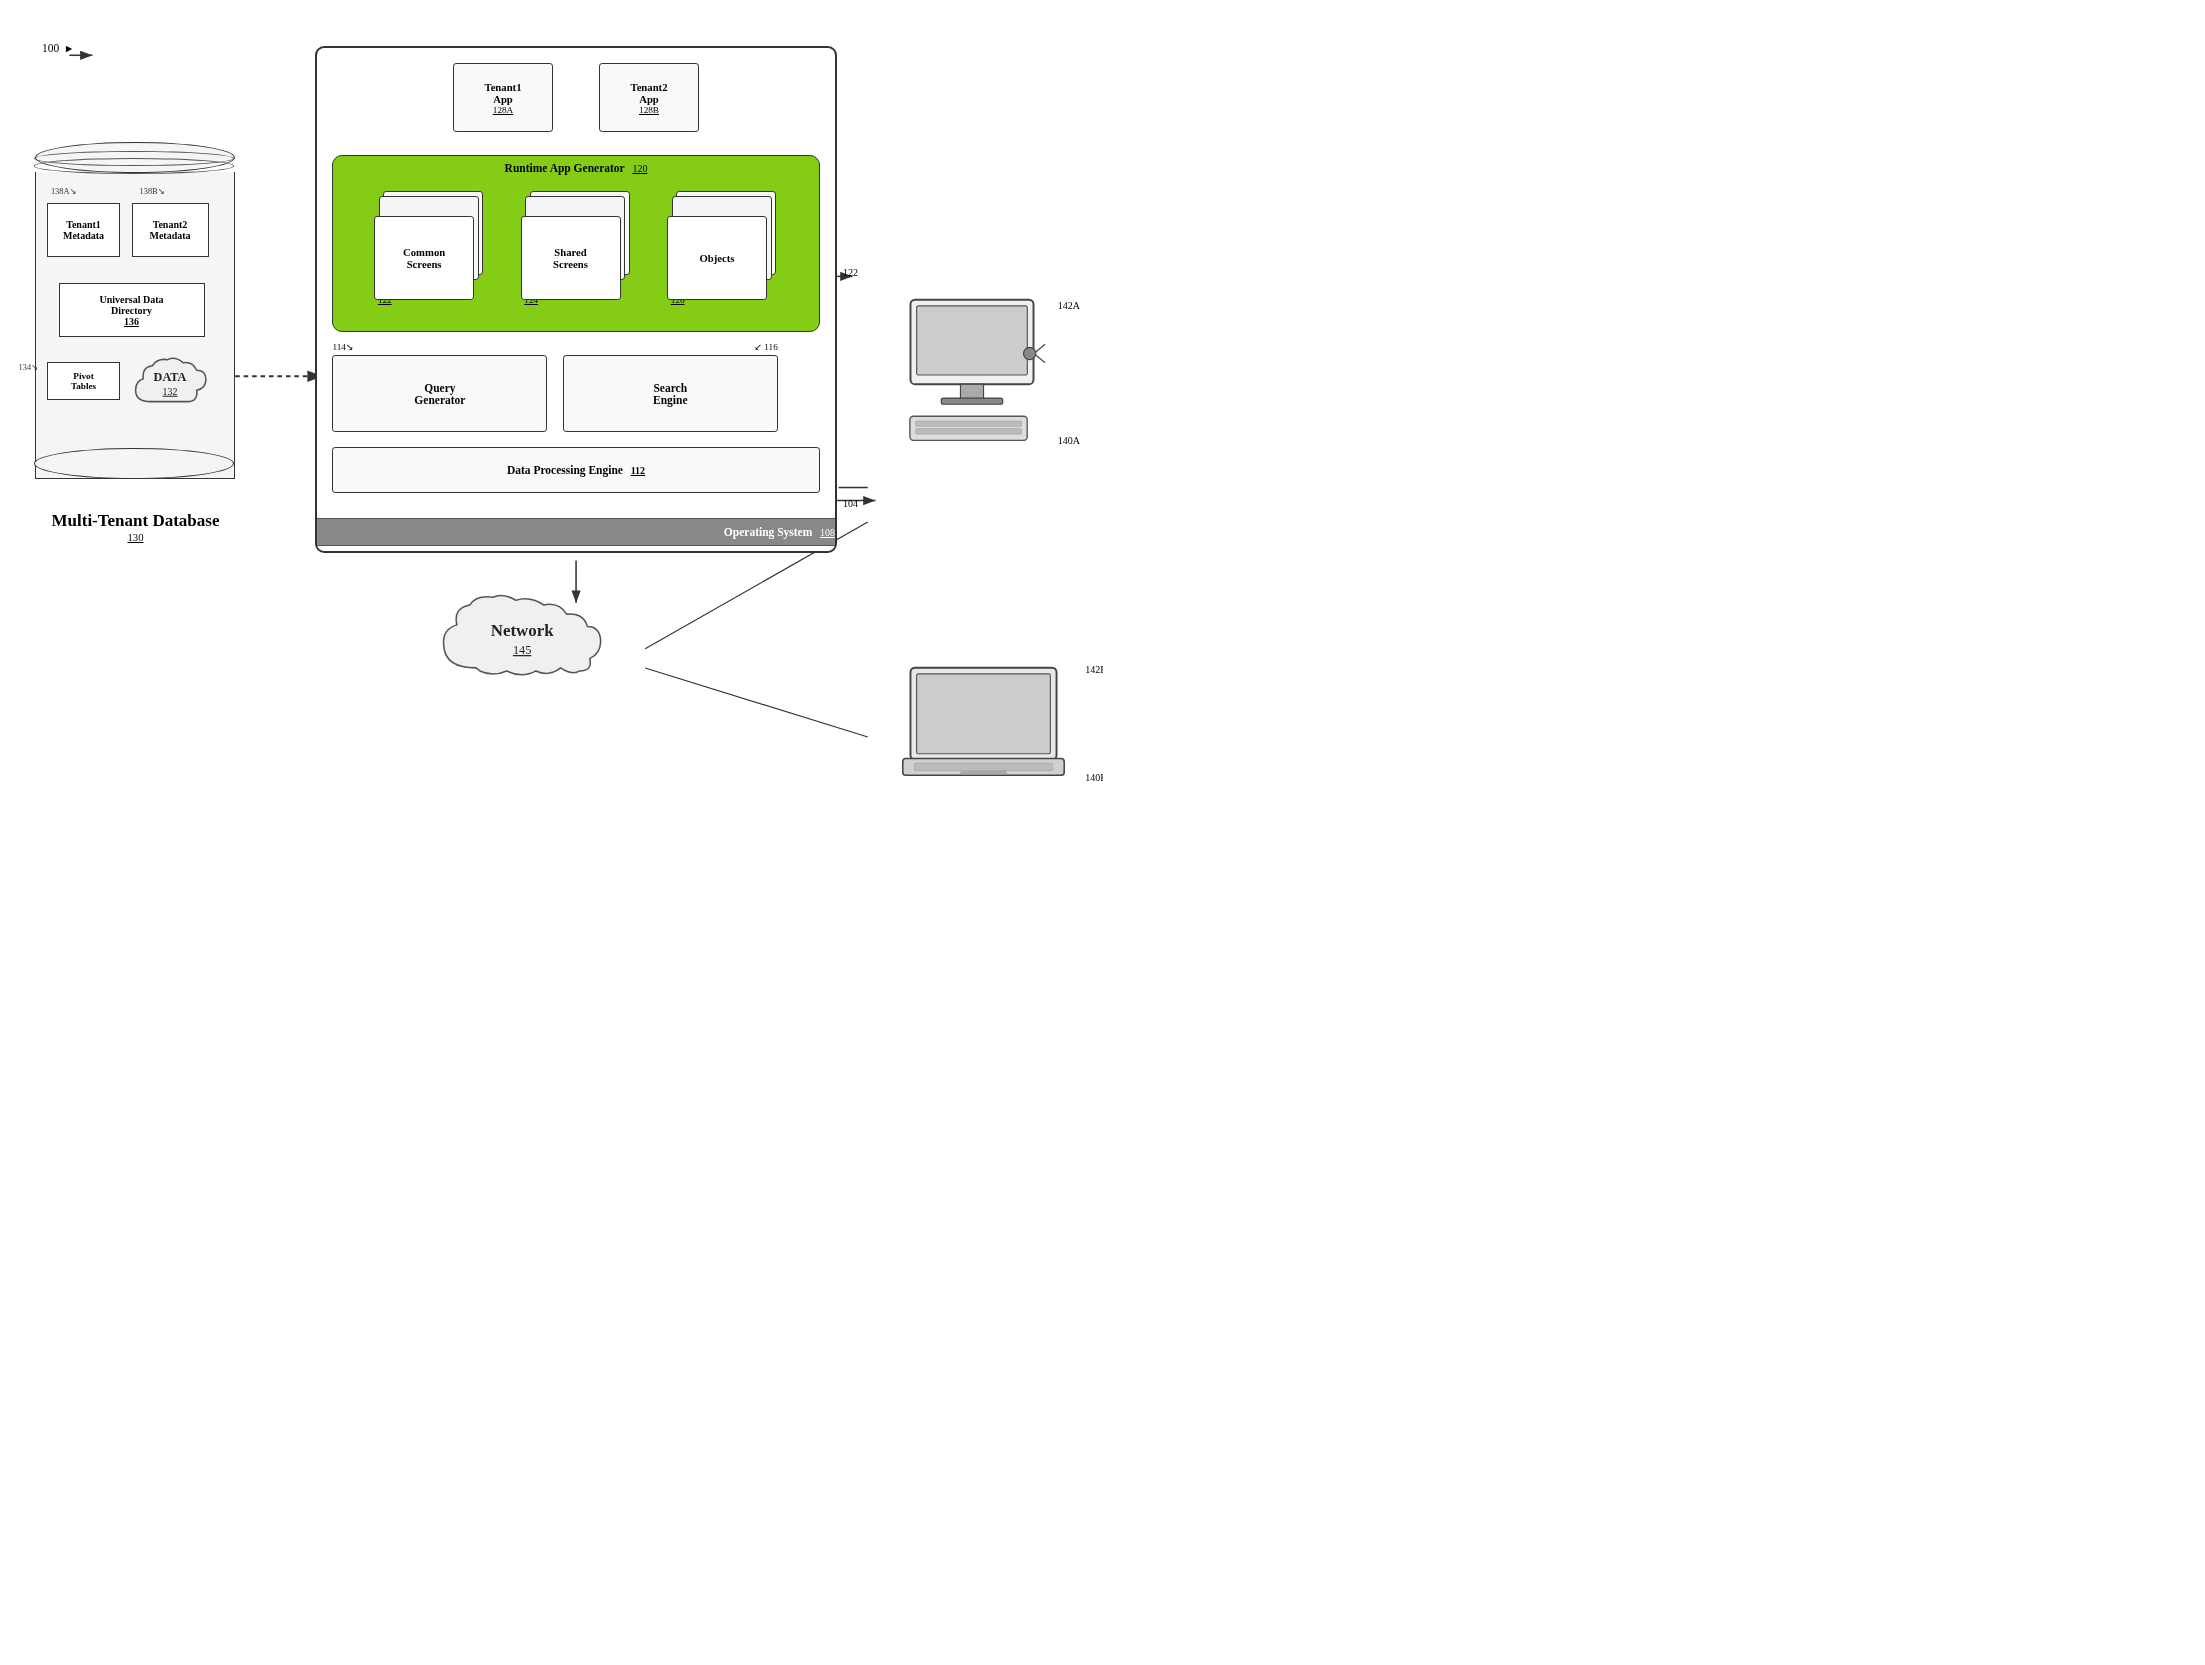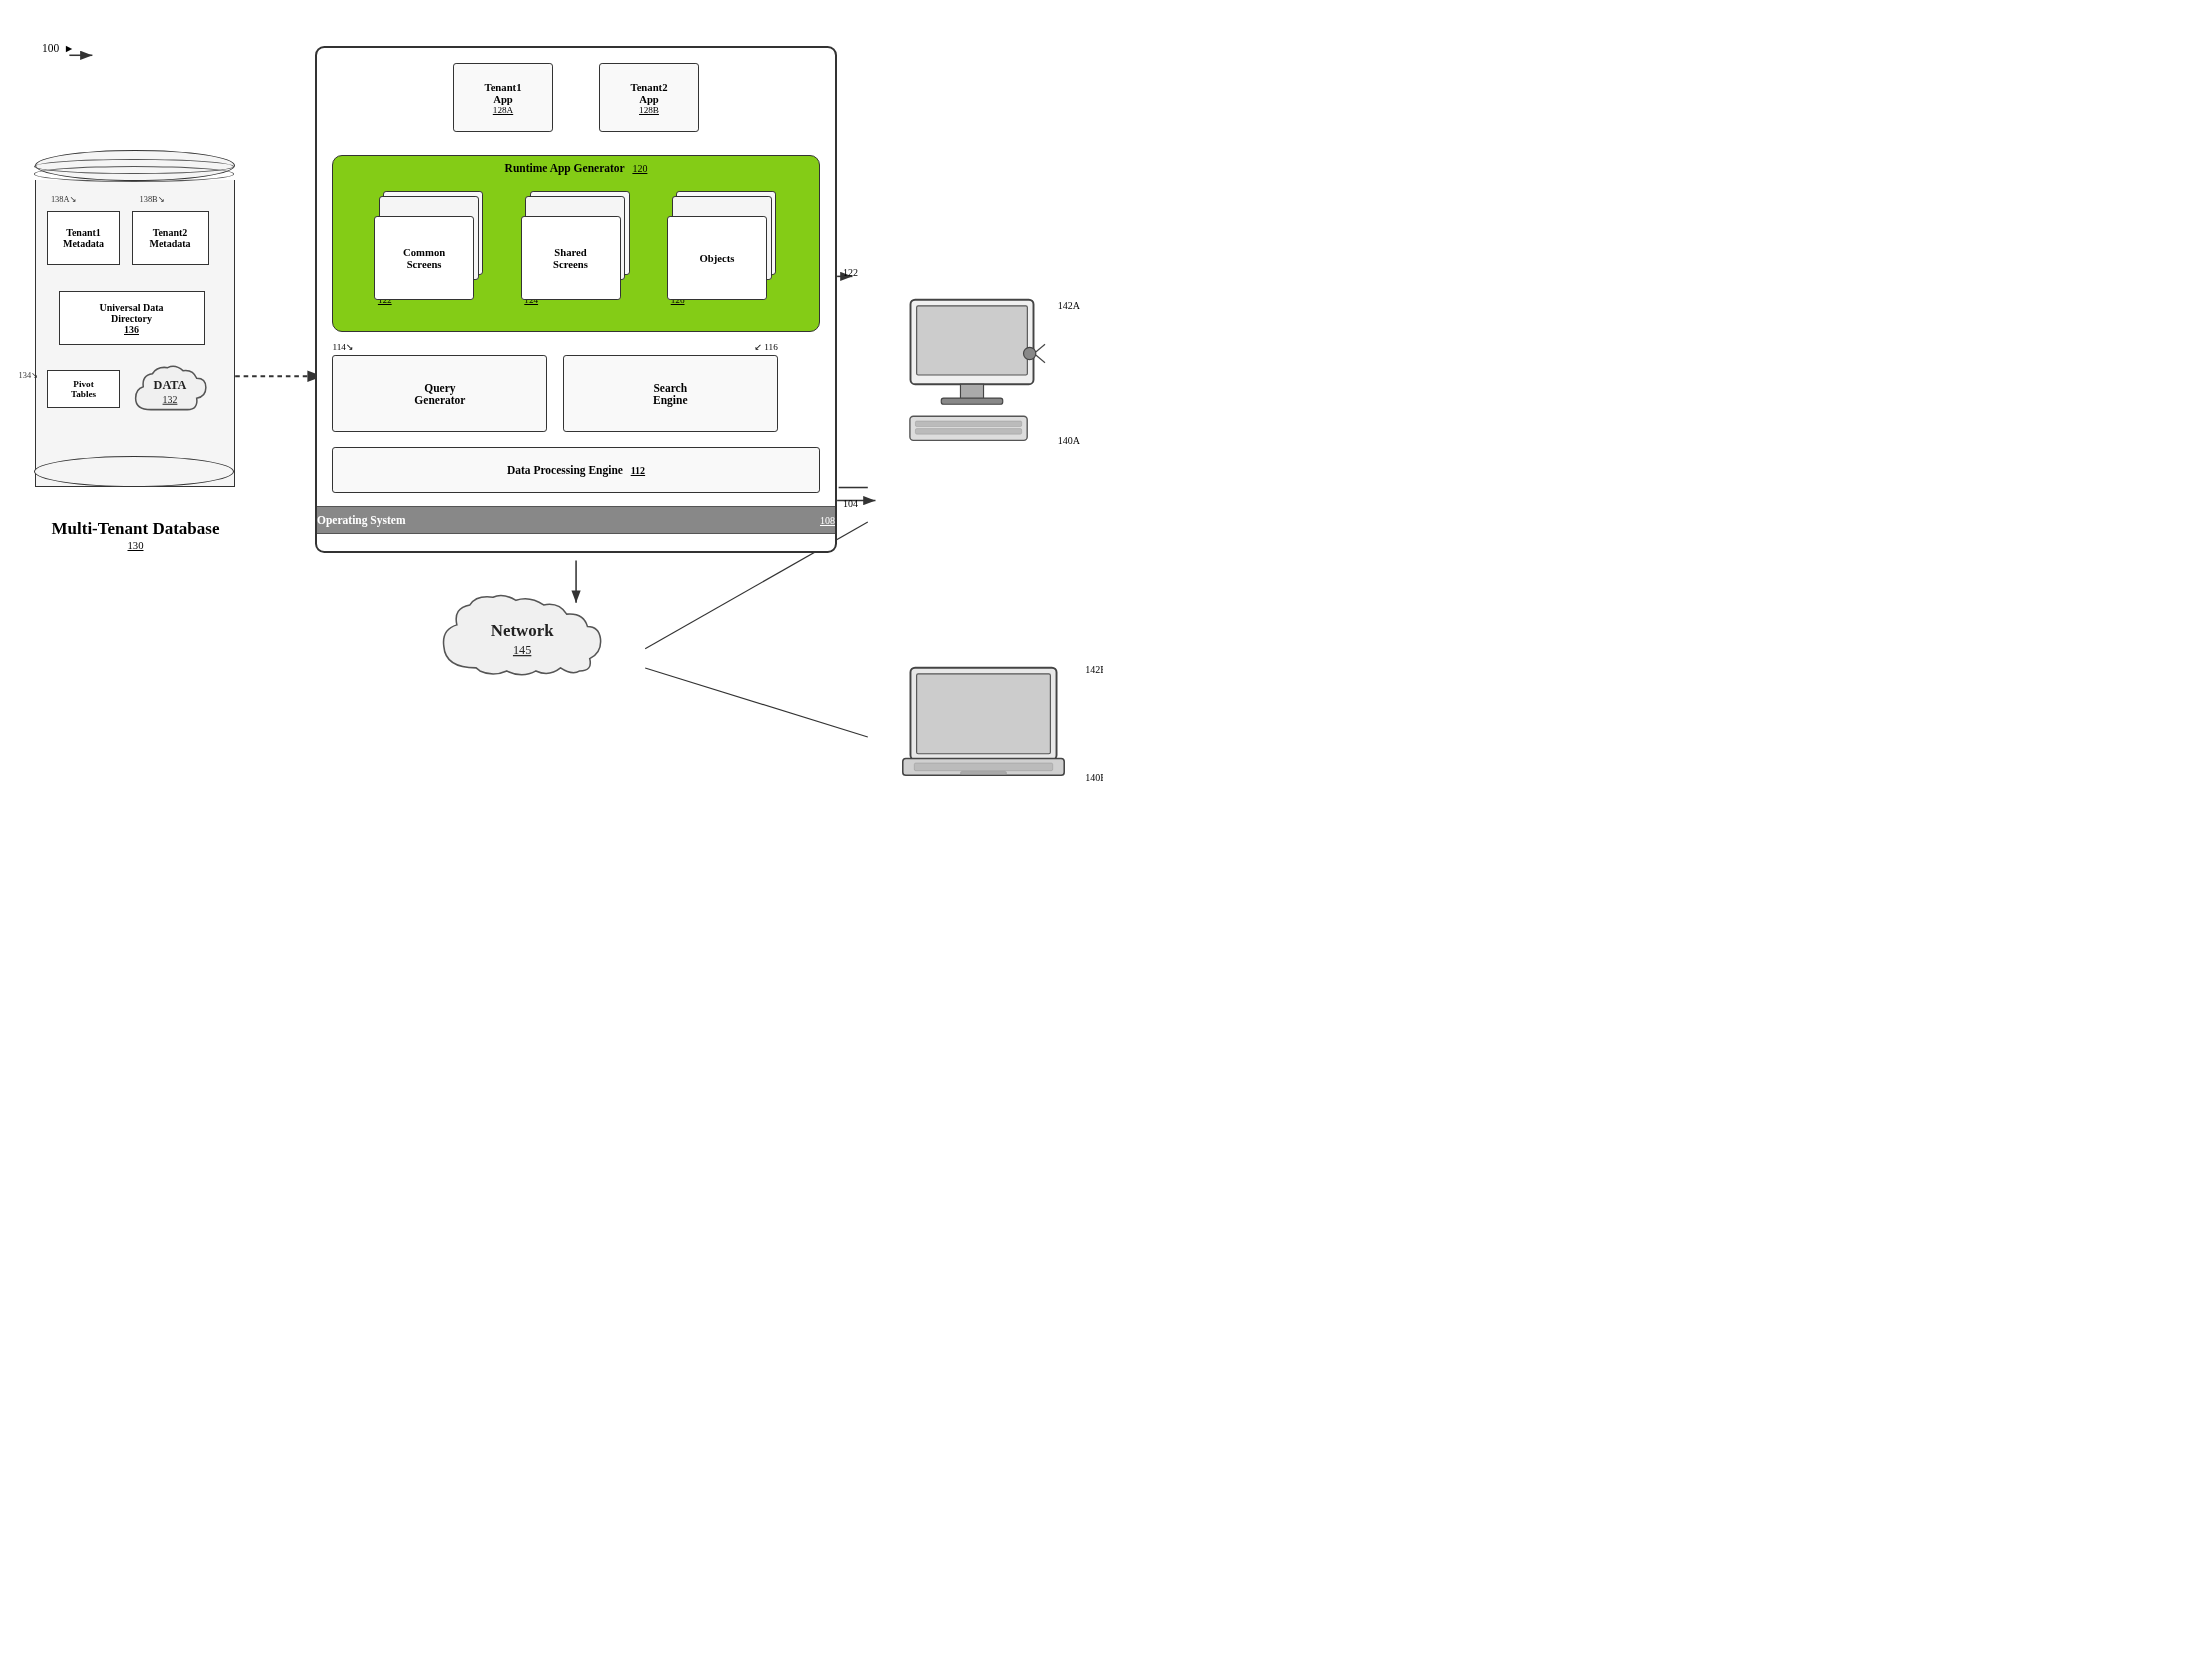--- a/index.html
+++ b/index.html
@@ -27,21 +27,21 @@
     
     .database-group {
       position: absolute;
       left: 23px;
       top: 138px;
       width: 223px;
     }
     .cylinder {
       position: relative;
       width: 200px;
-      margin: 12px auto;
+      margin: 4px auto;
     }
     .cylinder-top {
       width: 200px;
       height: 31px;
       border: 1.5px solid #333;
       border-radius: 50%;
       background: #f5f5f5;
       position: relative;
       z-index: 2;
     }
@@ -272,28 +272,28 @@
       display: flex;
       align-items: center;
       justify-content: center;
       font-size: 11.5px;
       font-weight: bold;
     }
 
     
     .os-bar {
       position: absolute;
-      top: 458px;
+      top: 470px;
       left: 0;
       right: 0;
       height: 28px;
       background: #888;
       display: flex;
       align-items: center;
-      justify-content: space-between;
+      justify-content: flex-end;
       border-top: 1.5px solid #555;
       border-bottom: 1.5px solid #555;
     }
     .os-label {
       color: #fff;
       font-size: 11.5px;
       font-weight: bold;
     }
     .os-ref {
       color: #fff;

